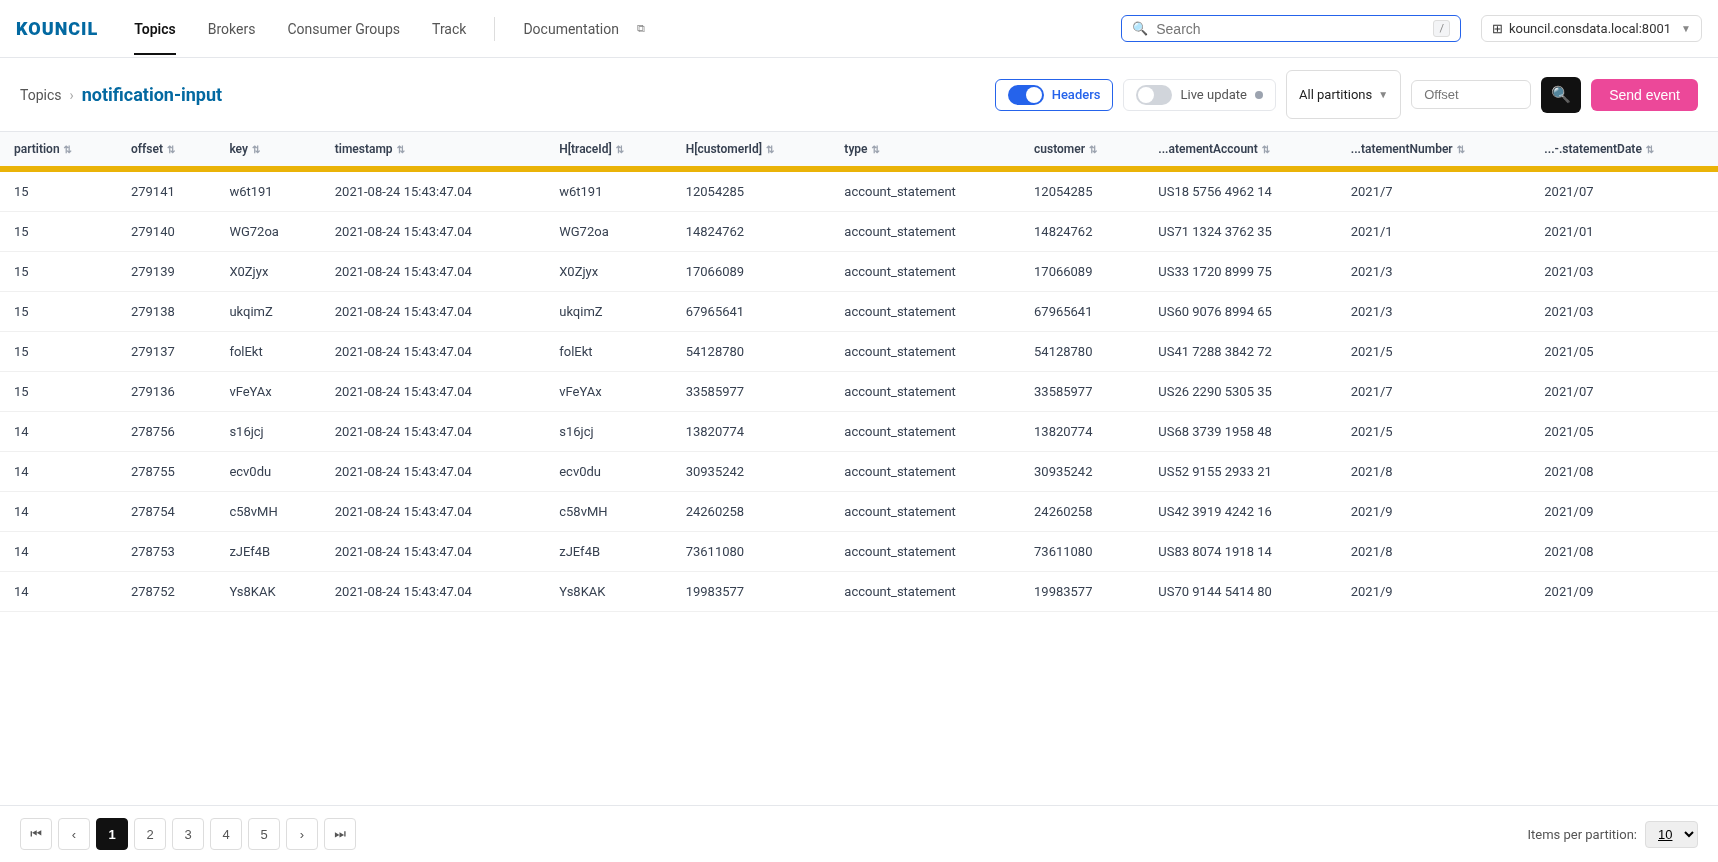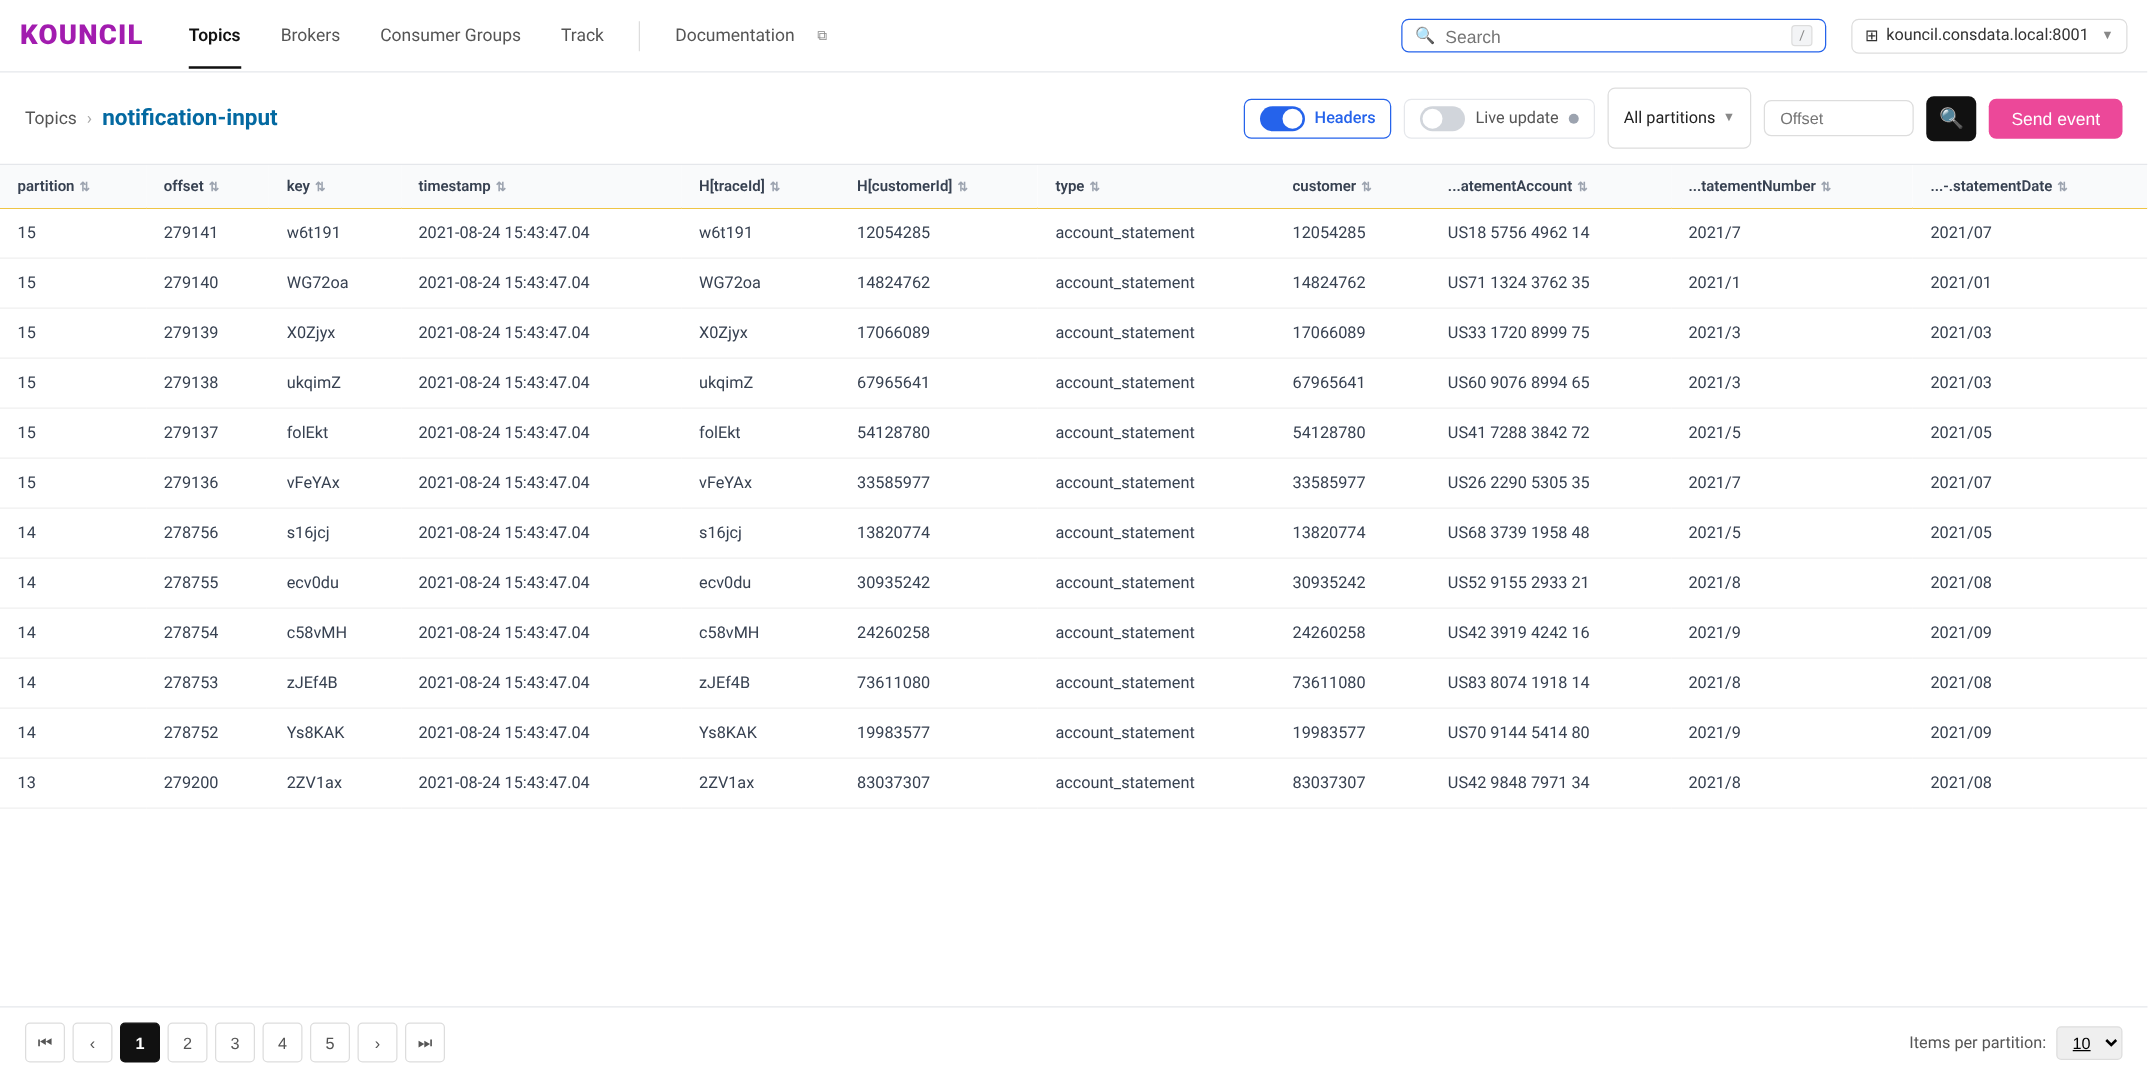--- a/index.html
+++ b/index.html
@@ -3,21 +3,21 @@
   <meta charset="utf-8">
   <style>
     * { box-sizing: border-box; margin: 0; padding: 0; }
     body { font-family: -apple-system, BlinkMacSystemFont, 'Segoe UI', Roboto, sans-serif; font-size: 13px; background: #fff; color: #222; overflow: hidden; }
 
     
     .navbar {
       display: flex; align-items: center; height: 58px; border-bottom: 1px solid #e5e7eb;
       padding: 0 16px; gap: 8px;
     }
-    .navbar-logo { font-weight: 900; font-size: 22px; letter-spacing: 1px; margin-right: 16px; color: #a21caf; }
+    .navbar-logo { font-weight: 900; font-size: 18px; letter-spacing: 1px; margin-right: 16px; color: #0369a1; }
     .nav-link {
       padding: 8px 12px; font-size: 14px; color: #555; cursor: pointer; text-decoration: none;
       position: relative; white-space: nowrap;
     }
     .nav-link.active { color: #111; font-weight: 600; }
     .nav-link.active::after {
       content: ''; position: absolute; bottom: -10px; left: 12px; right: 12px; height: 2px; background: #111;
     }
     .nav-sep { width: 1px; height: 24px; background: #ddd; margin: 0 8px; }
     .nav-doc { display: flex; align-items: center; gap: 18px; }
@@ -75,21 +75,21 @@
     }
     .send-btn {
       background: #ec4899; color: #fff; border: none; border-radius: 6px; padding: 8px 18px;
       font-size: 14px; cursor: pointer; white-space: nowrap; font-weight: 500;
     }
 
     
     .table-wrap { overflow-x: auto; overflow-y: auto; height: calc(100vh - 162px); }
     table { width: 100%; border-collapse: collapse; min-width: 1400px; }
     thead th {
-      background: #f9fafb; border-bottom: 1px solid #eab308; padding: 10px 14px;
+      background: #f9fafb; border-bottom: 6px solid #eab308; padding: 10px 14px;
       text-align: left; font-weight: 600; font-size: 12px; color: #374151;
       white-space: nowrap; position: sticky; top: 0; z-index: 1;
     }
     thead th .sort-icon { color: #9ca3af; margin-left: 4px; font-size: 10px; }
     tbody tr { border-bottom: 1px solid #f0f0f0; }
     tbody td { padding: 12px 14px; font-size: 13px; color: #374151; white-space: nowrap; }
 
     
     .pagination-bar {
       display: flex; align-items: center; justify-content: center; padding: 12px 20px;
@@ -315,33 +315,20 @@
           <td>Ys8KAK</td>
           <td>2021-08-24 15:43:47.04</td>
           <td>Ys8KAK</td>
           <td>19983577</td>
           <td>account_statement</td>
           <td>19983577</td>
           <td>US70 9144 5414 80</td>
           <td>2021/9</td>
           <td>2021/09</td>
         </tr>
-        <tr>
-          <td>13</td>
-          <td>279200</td>
-          <td>2ZV1ax</td>
-          <td>2021-08-24 15:43:47.04</td>
-          <td>2ZV1ax</td>
-          <td>83037307</td>
-          <td>account_statement</td>
-          <td>83037307</td>
-          <td>US42 9848 7971 34</td>
-          <td>2021/8</td>
-          <td>2021/08</td>
-        </tr>
       </tbody>
   </table>
 </div>
 
 <div class="pagination-bar">
   <div style="display:flex;align-items:center;gap:6px;">
     <button class="page-btn">⏮</button>
     <button class="page-btn">‹</button>
     <button class="page-btn active">1</button>
     <button class="page-btn">2</button>

